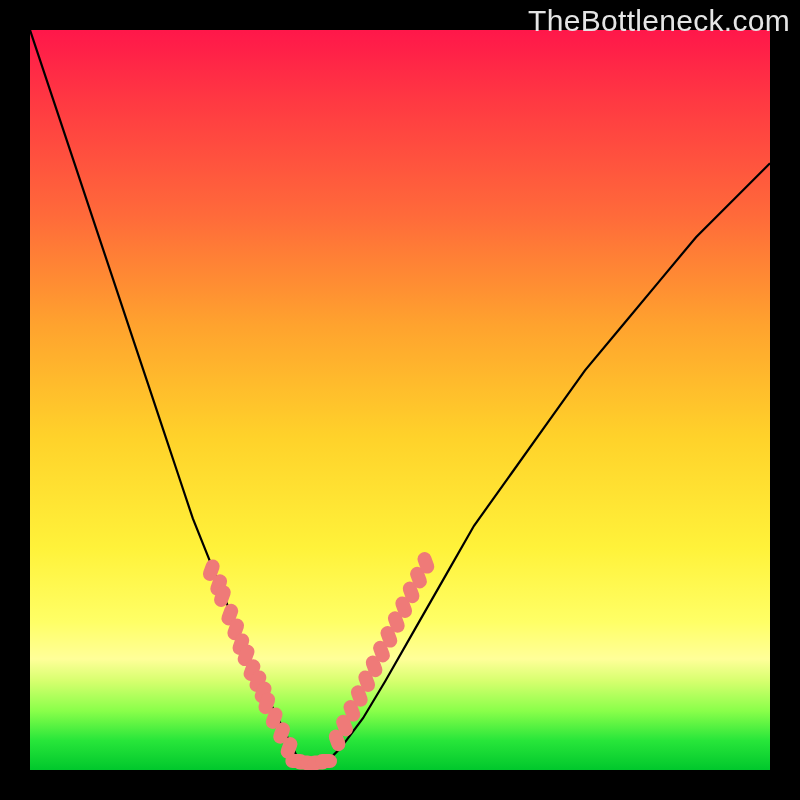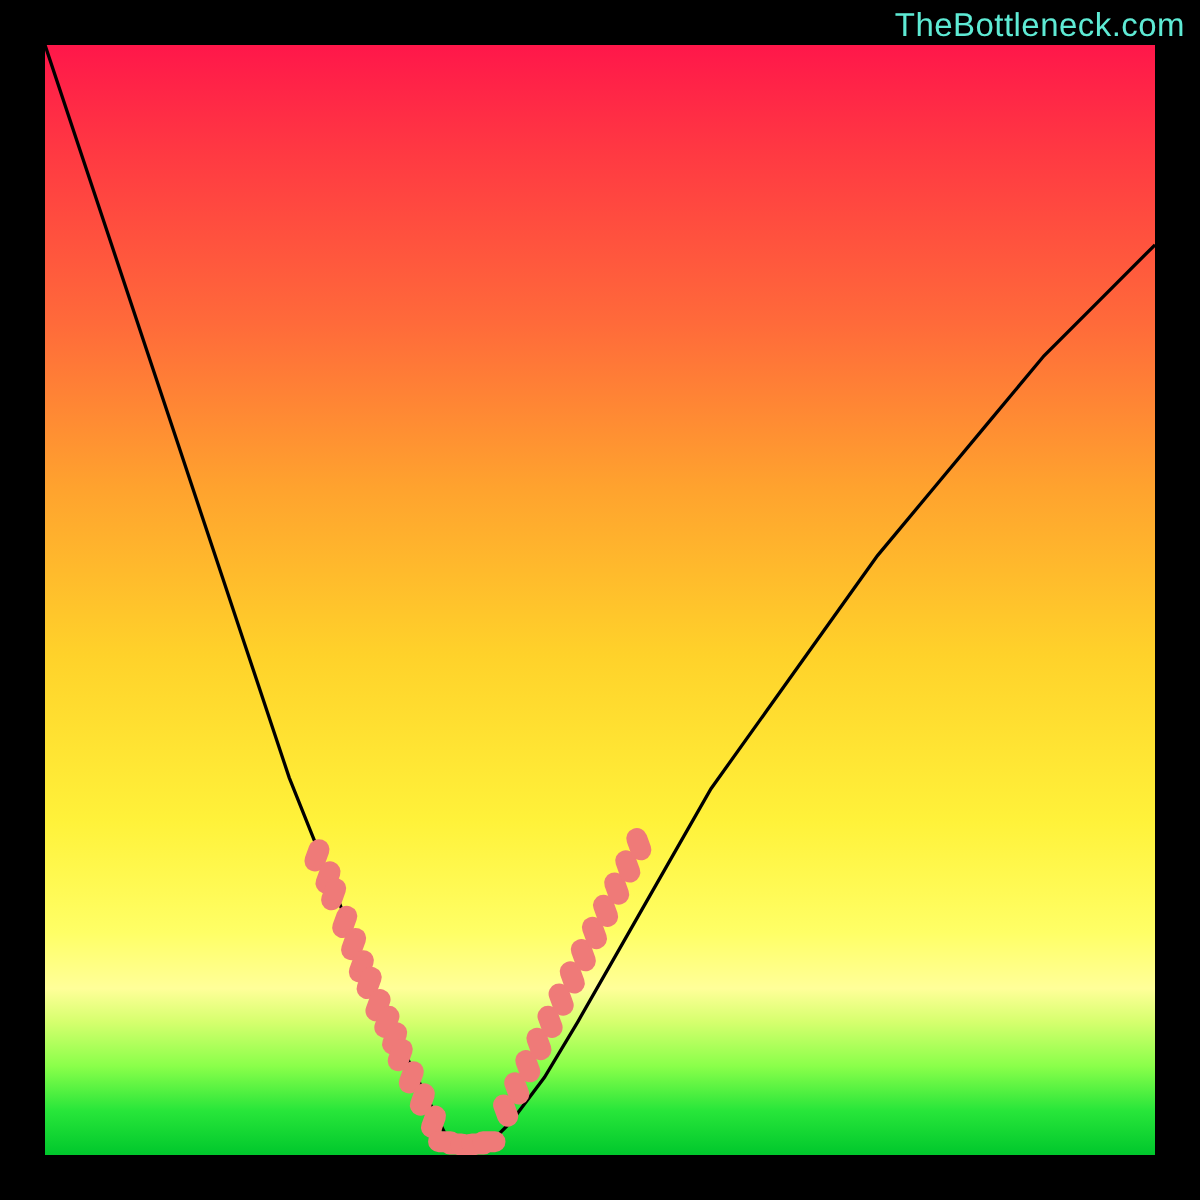--- a/index.html
+++ b/index.html
@@ -43,22 +43,22 @@
   .plot-area svg {
     position: absolute;
     inset: 0;
     width: 100%;
     height: 100%;
   }
   .watermark {
     position: absolute;
     top: 4px;
     right: 10px;
-    color: #5eead4;
-    font-size: 22px;
+    color: #e5e5e5;
+    font-size: 30px;
     font-weight: 500;
     letter-spacing: 0.3px;
     user-select: none;
   }
 </style>
 </head>
 <body>
 
 <div class="stage">
   <div class="plot-area">

